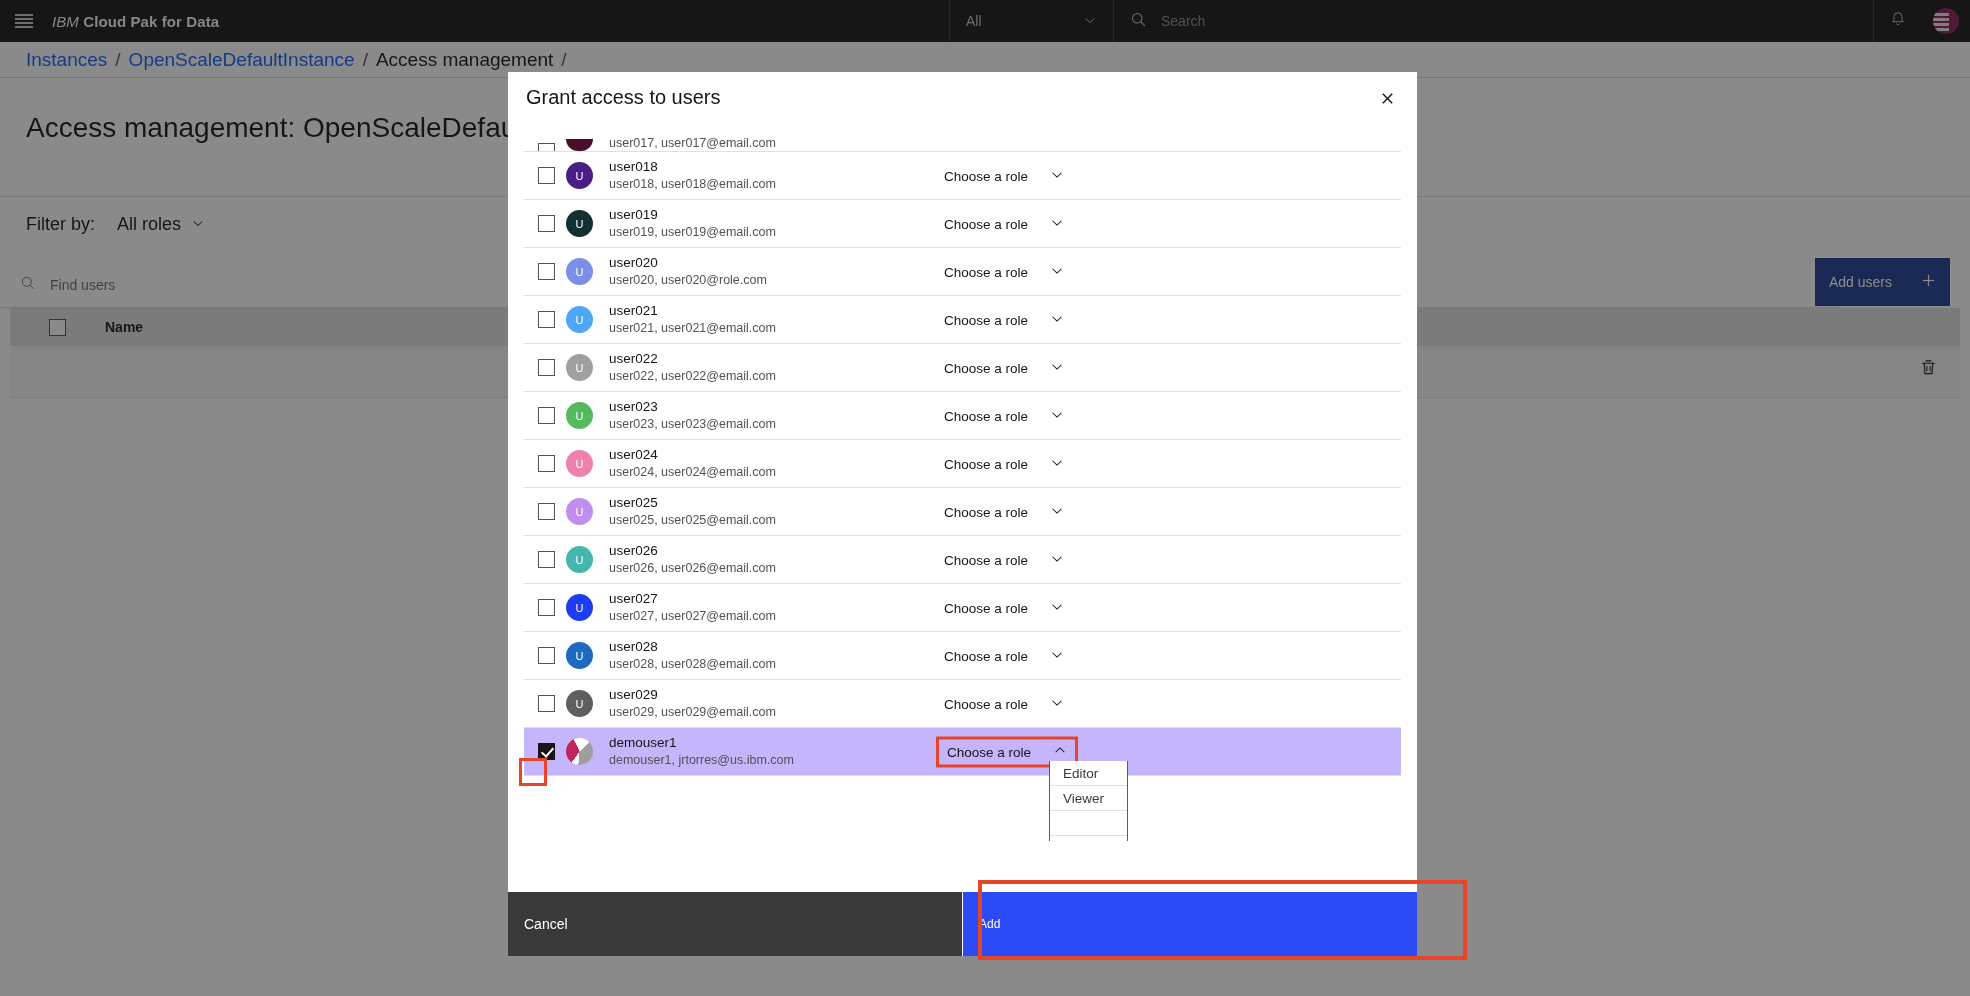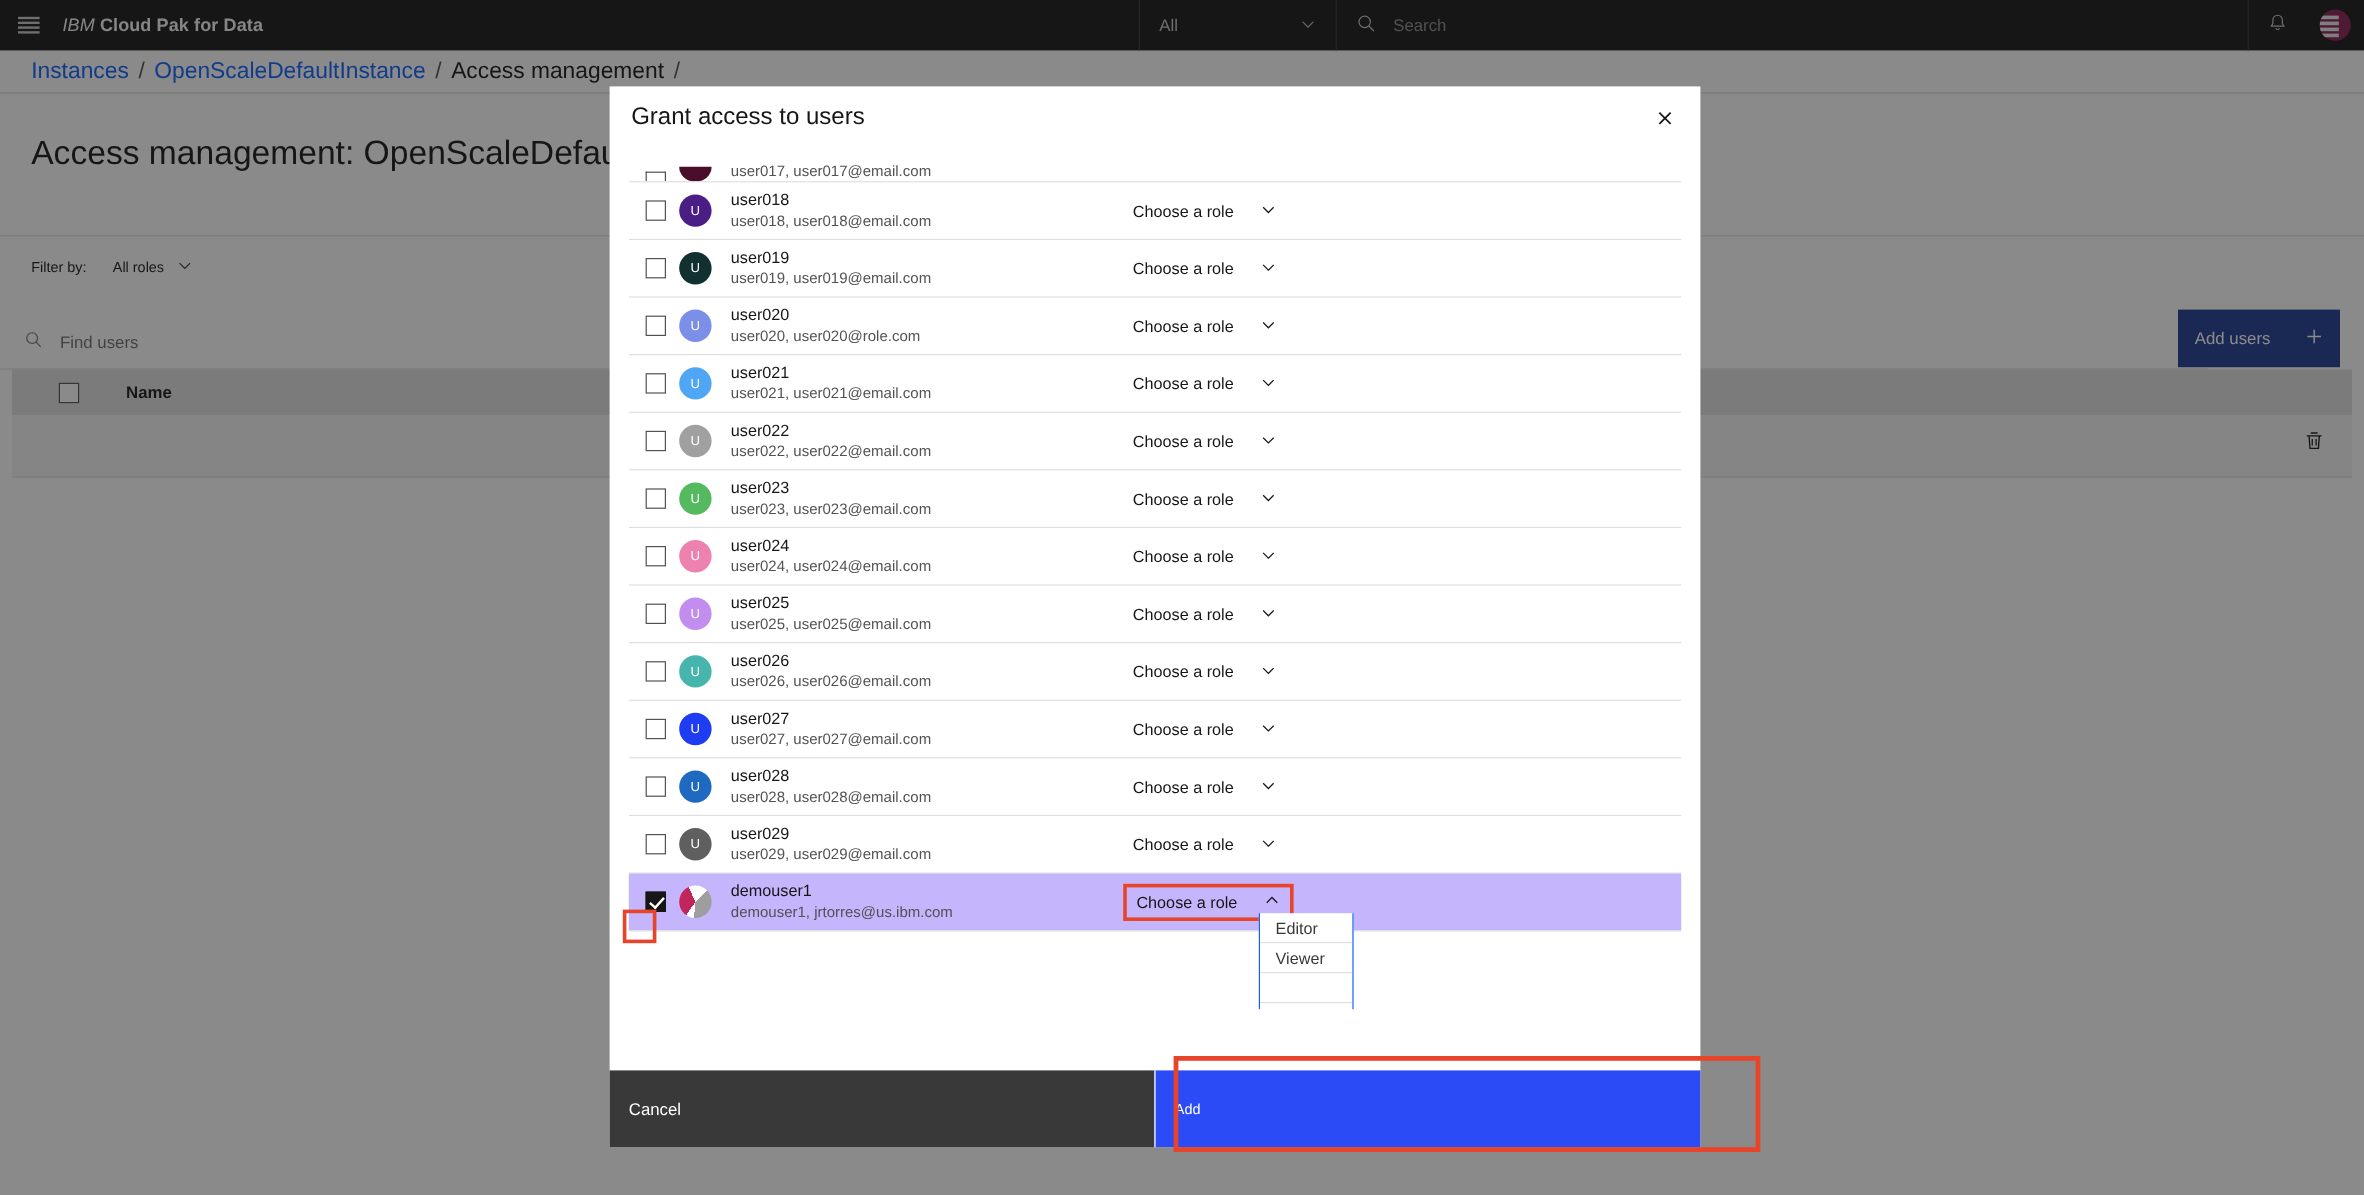--- a/index.html
+++ b/index.html
@@ -54,21 +54,21 @@
   .breadcrumb .cur { color: #161616; }
 
   .page-title {
     position: absolute; top: 112px; left: 26px;
     font-size: 28px; font-weight: 400; color: #161616; white-space: nowrap;
   }
   .section-divider { position: absolute; top: 196px; left: 0; width: 1970px; height: 1px; background: #e0e0e0; }
 
   .filter-row {
     position: absolute; top: 214px; left: 26px; display: flex; align-items: center; gap: 22px;
-    font-size: 12px; color: #161616;
+    font-size: 18px; color: #161616;
   }
   .filter-select { display: flex; align-items: center; gap: 10px; cursor: pointer; color: #161616; }
 
   .find-users {
     position: absolute; top: 262px; left: 0; width: 1840px; height: 46px;
     display: flex; align-items: center; gap: 14px; padding-left: 20px;
     font-size: 14px; color: #6f6f6f; border-bottom: 1px solid #e0e0e0; cursor: text;
   }
 
   .add-users-btn {

